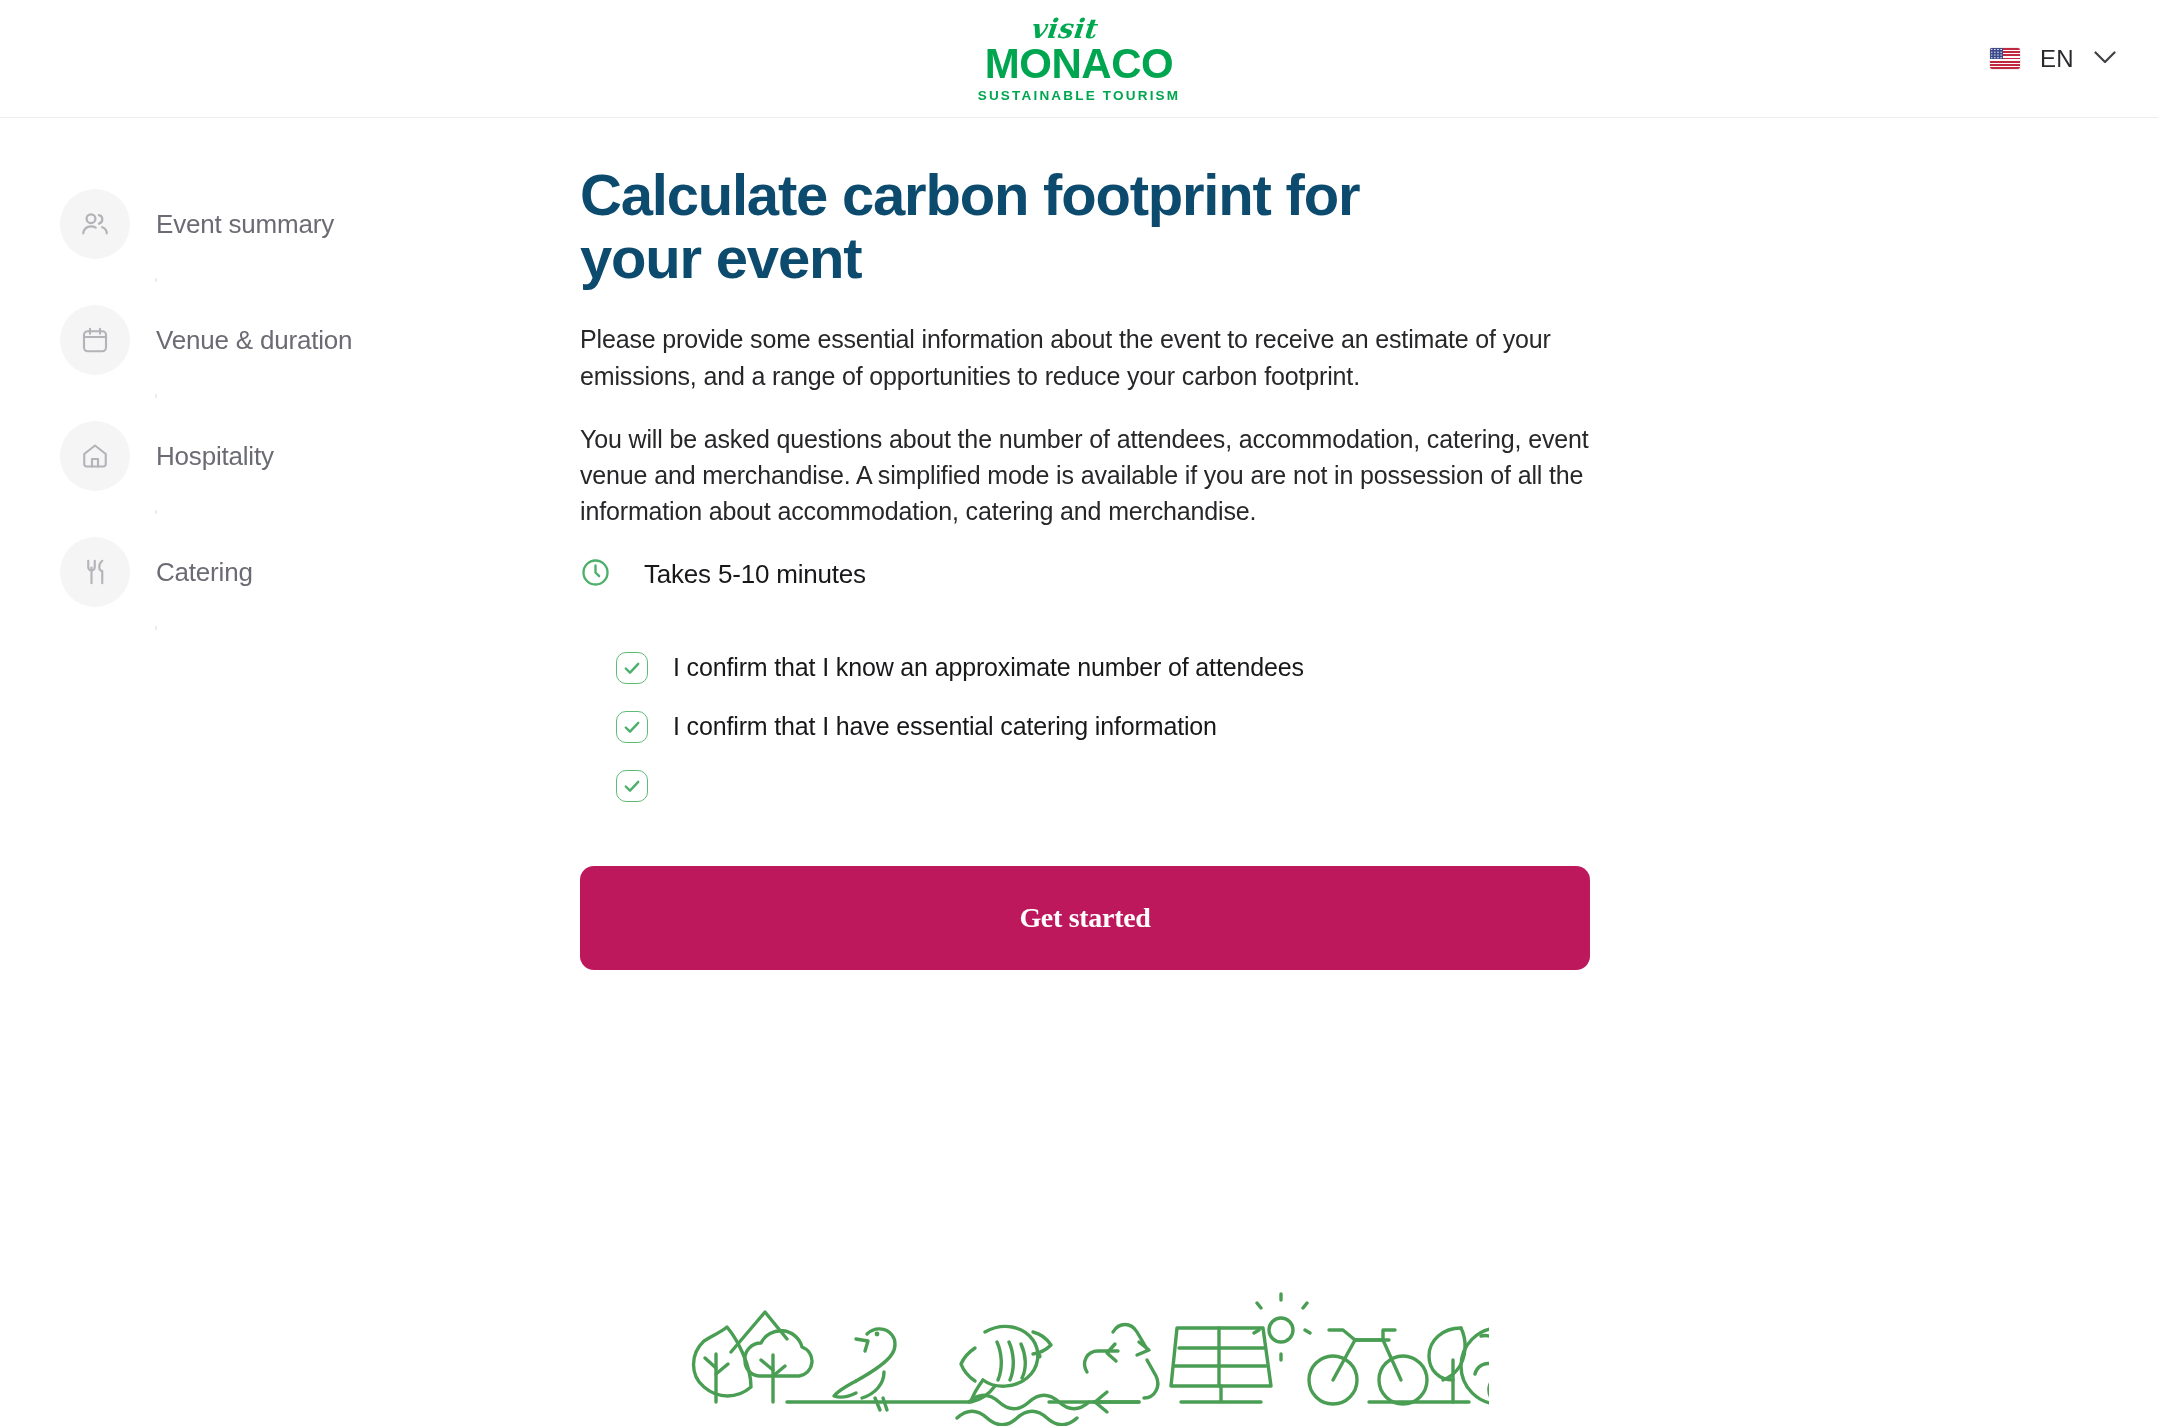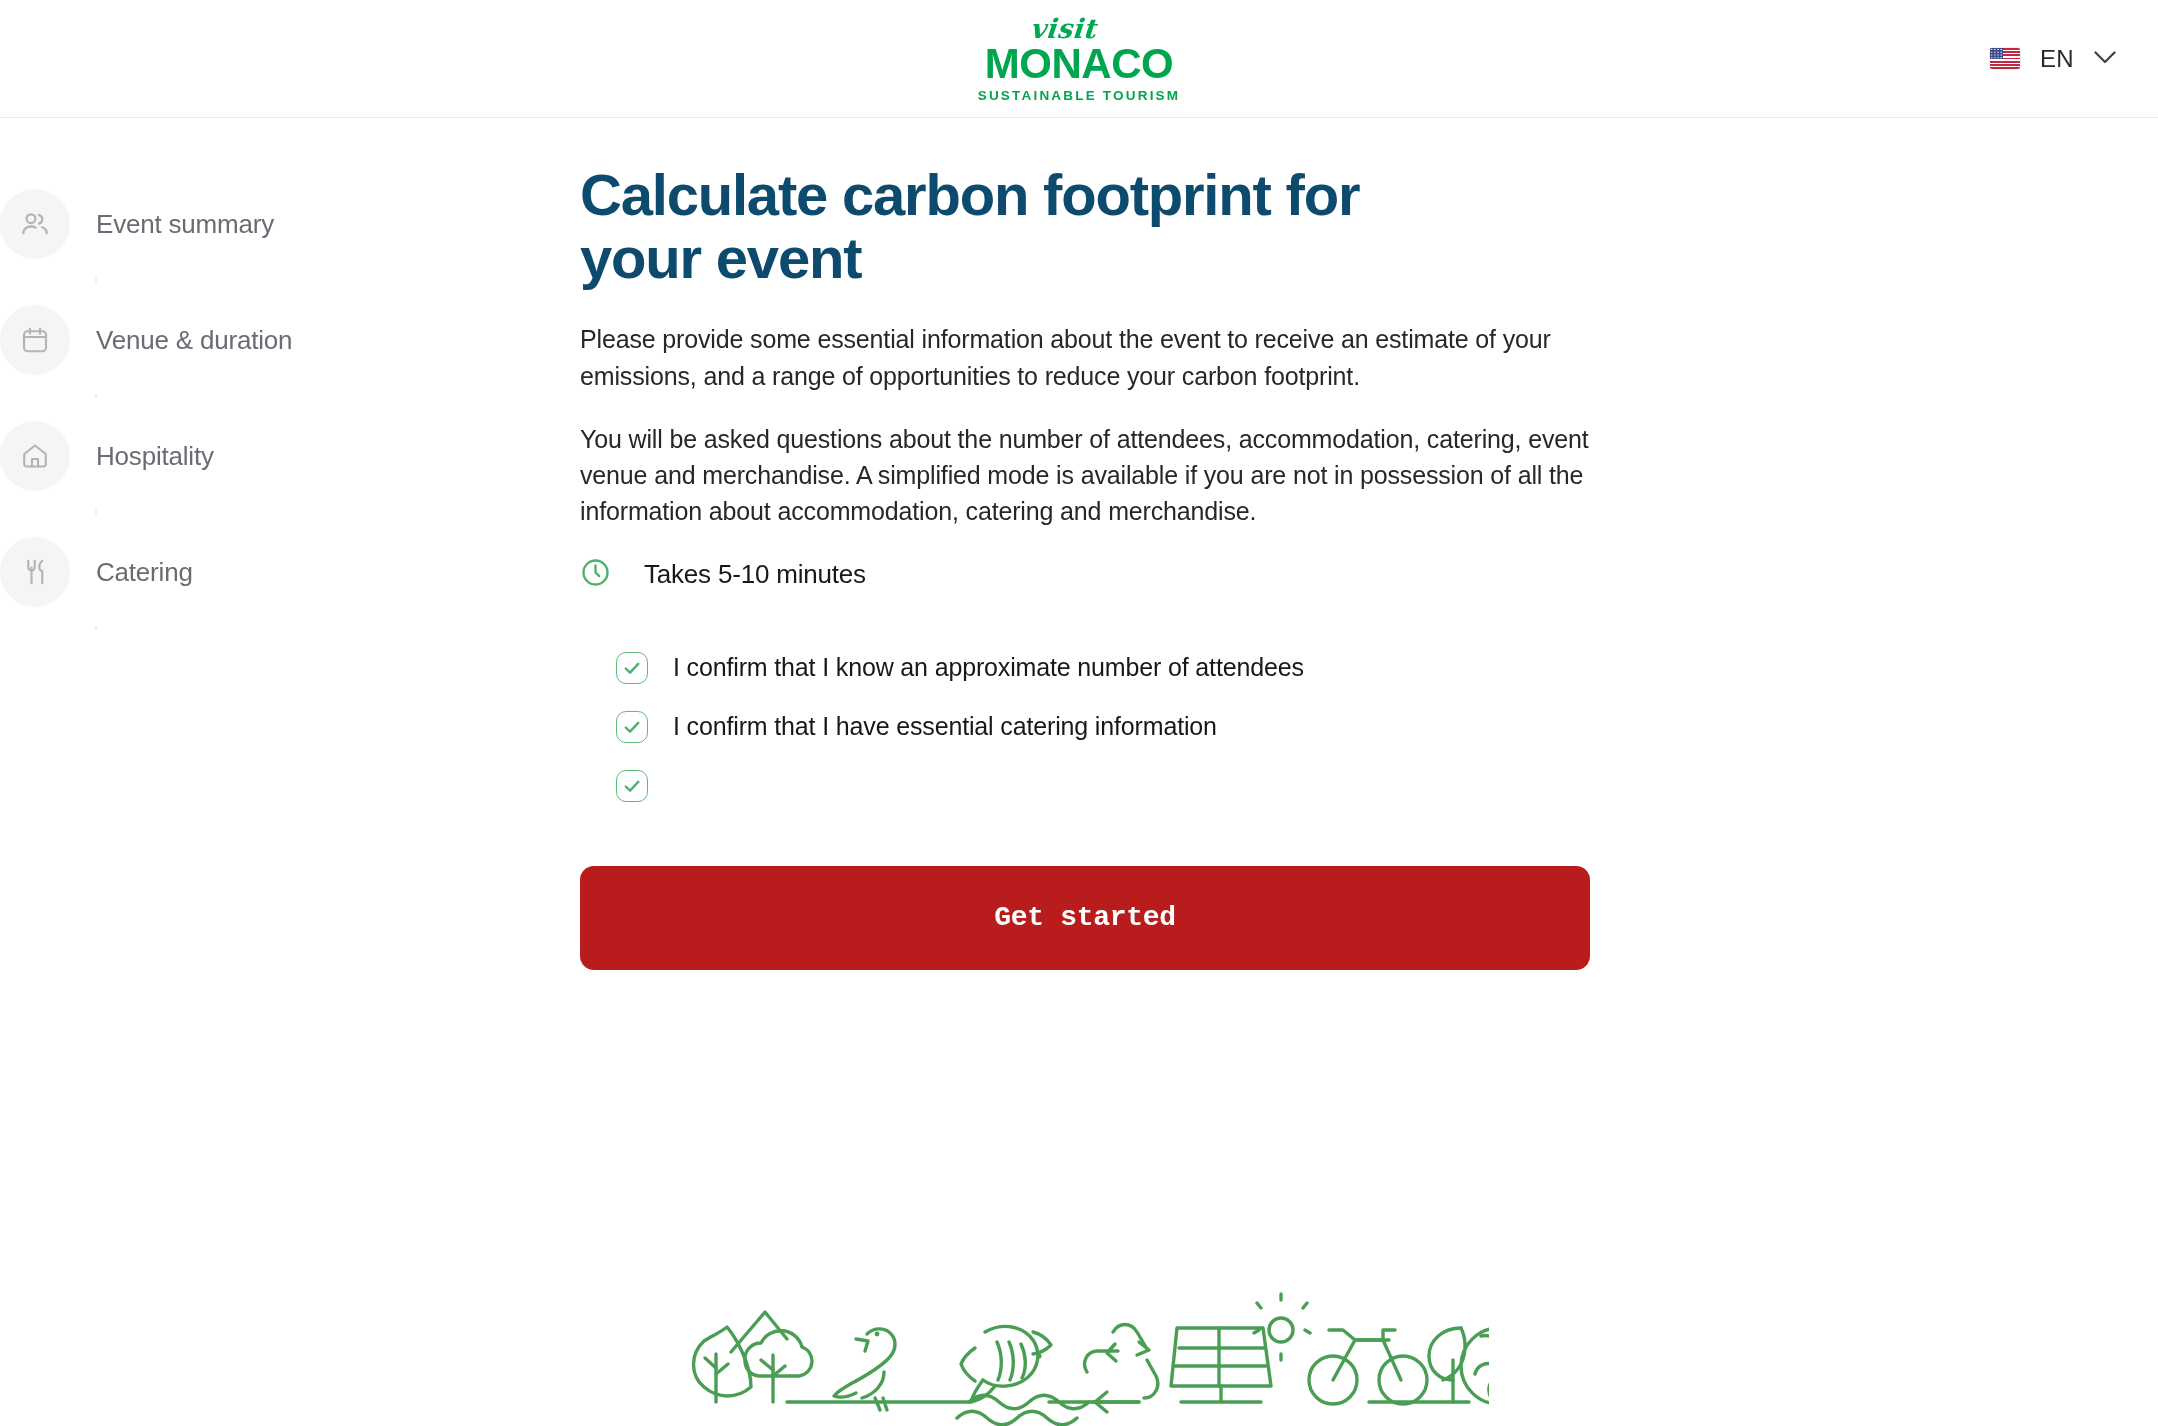--- a/index.html
+++ b/index.html
@@ -113,21 +113,21 @@
     position: relative;
   }
 
   
   .sidebar {
     width: 580px;
     flex: none;
     padding-top: 48px;
     position: relative;
   }
-  .steps { position: relative; }
+  .steps { position: relative; padding-left: 60px; }
   .step {
     position: relative;
     height: 116px;
     display: flex;
     align-items: center;
     gap: 26px;
     cursor: pointer;
   }
   .step-bullet {
     width: 70px; height: 70px;
@@ -216,25 +216,25 @@
   .check-label {
     font-size: 25px;
     color: #18181b;
     letter-spacing: -0.15px;
   }
 
   .cta {
     display: block;
     width: 1010px;
     height: 104px;
-    background: #b91c1c;
+    background: #be185d;
     color: #ffffff;
     border: none;
     border-radius: 14px;
-    font-family: Liberation Mono, monospace;
+    font-family: Liberation Serif, serif;
     font-size: 28px;
     font-weight: bold;
     letter-spacing: -0.3px;
     cursor: pointer;
   }
 
   
   .footer-art {
     position: absolute;
     left: 0; right: 0;

